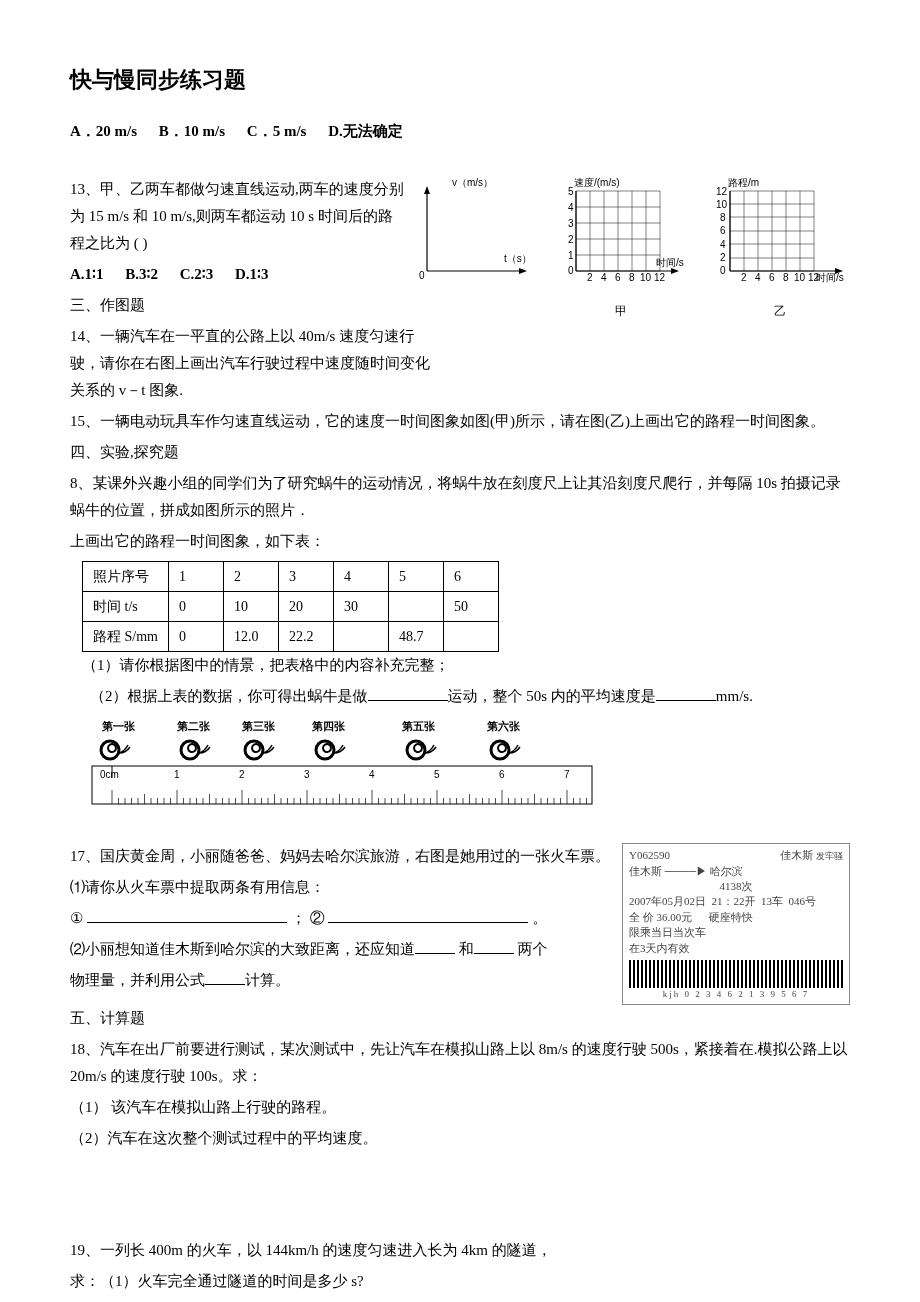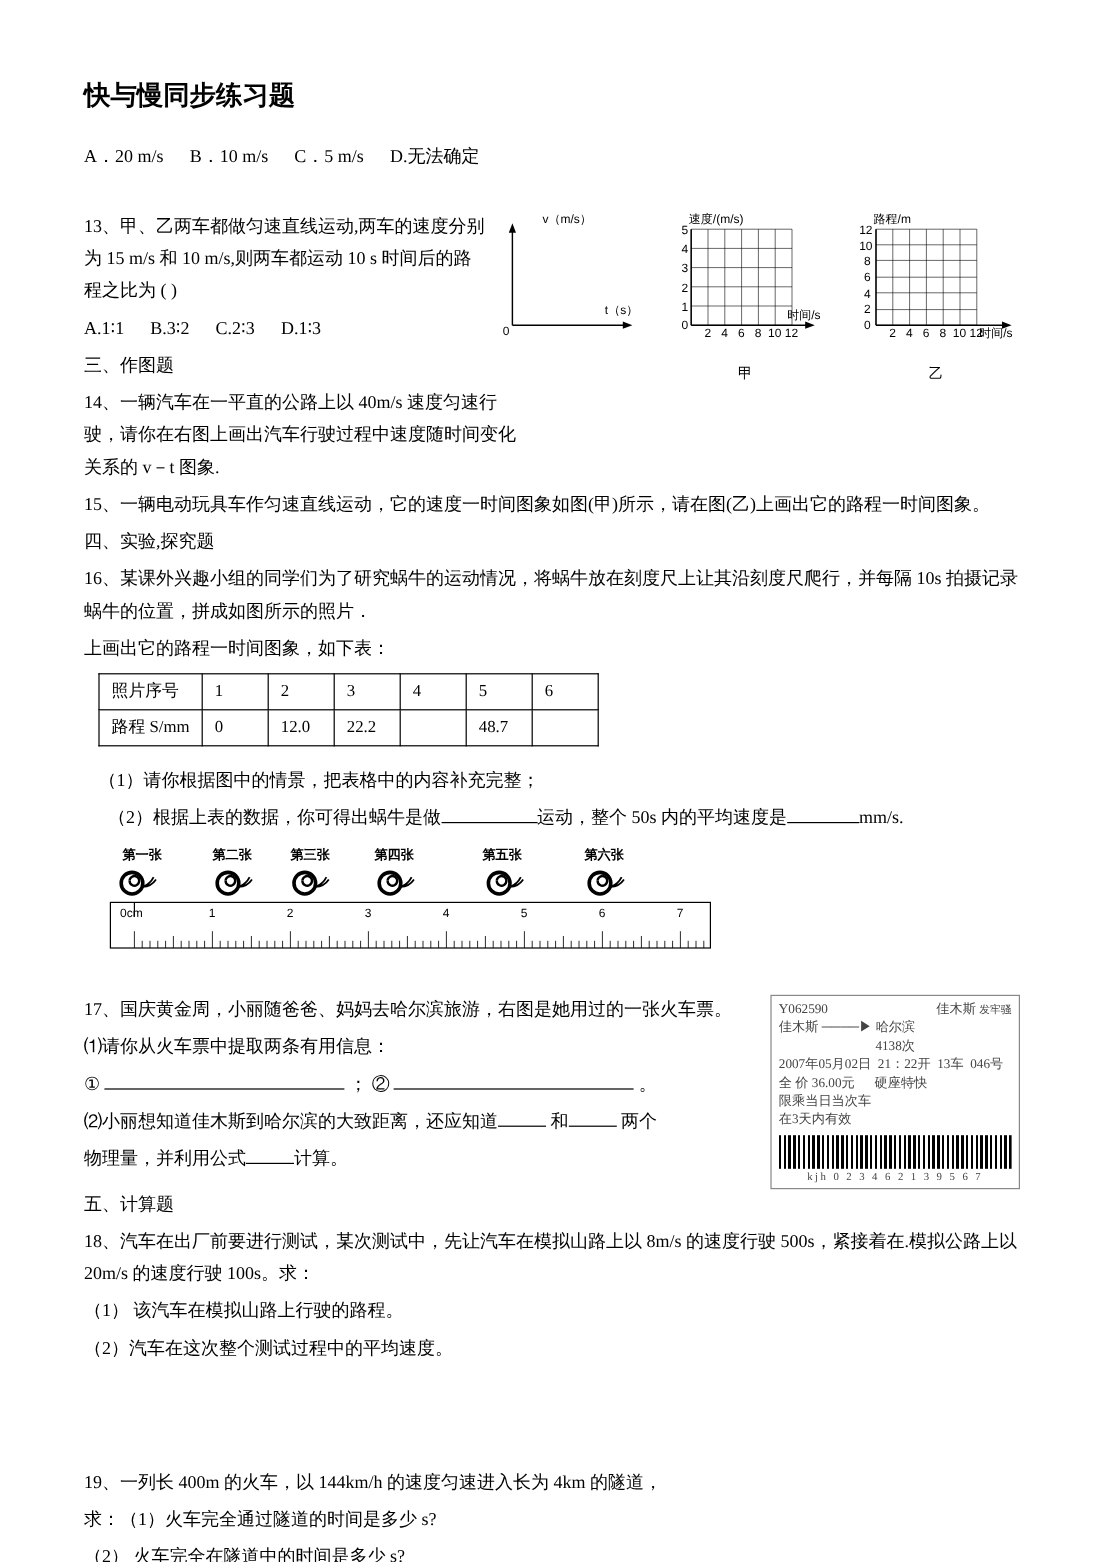--- a/index.html
+++ b/index.html
@@ -12,21 +12,21 @@
       color: #000;
       background: #fff;
     }
     h1 {
       text-align: left;
       font-size: 22px;
       font-weight: bold;
       margin-bottom: 18px;
     }
     .row { margin-bottom: 4px; }
-    .option { display: inline-block; margin-right: 18px; }
+    .option { display: inline-block; margin-right: 18px; font-weight: bold; }
     .blank {
       display: inline-block;
       border-bottom: 1px solid #000;
       min-width: 60px;
       height: 1em;
       vertical-align: baseline;
     }
     .blank.wide { min-width: 200px; }
     .blank.mid { min-width: 80px; }
     .blank.short { min-width: 40px; }
@@ -41,33 +41,33 @@
       border: none;
       position: relative;
     }
     .graph-box svg { display: block; }
     .grid-line { stroke: #000; stroke-width: 0.5; }
     .axis-line { stroke: #000; stroke-width: 1.2; }
     .ticklabel { font-size: 10px; font-family: sans-serif; }
     .clear { clear: both; }
     table.data {
       border-collapse: collapse;
-      margin: 6px 0 16px 12px;
+      margin: 6px 0 0 12px;
     }
     table.data td, table.data th {
       border: 1px solid #000;
       padding: 2px 10px;
       font-size: 14px;
       text-align: left;
       min-width: 55px;
     }
     .ruler-imgbox { margin: 8px 0 8px 12px; }
     .ticket {
       float: right;
-      width: 208px;
+      width: 228px;
       border: 1px solid #888;
       font-size: 11px;
       line-height: 1.4;
       padding: 4px 6px;
       font-family: "SimSun", serif;
       margin-left: 10px;
       color: #444;
     }
     .ticket .ticket-head { display: flex; justify-content: space-between; }
     .barcode {
@@ -209,34 +209,43 @@
 <div class="row">三、作图题</div>
 
 <div class="row left-text-14">14、一辆汽车在一平直的公路上以 40m/s 速度匀速行驶，请你在右图上画出汽车行驶过程中速度随时间变化关系的 v－t 图象.</div>
 
 <div class="row">15、一辆电动玩具车作匀速直线运动，它的速度一时间图象如图(甲)所示，请在图(乙)上画出它的路程一时间图象。</div>
 
 <div class="clear"></div>
 
 <div class="row">四、实验,探究题</div>
 
-<div class="row">16、某课外兴趣小组的同学们为了研究蜗牛的运动情况，将蜗牛放在刻度尺上让其沿刻度尺爬行，并每隔 10s 拍摄记录蜗牛的位置，拼成如图所示的照片．</div>
+<div class="row">8、某课外兴趣小组的同学们为了研究蜗牛的运动情况，将蜗牛放在刻度尺上让其沿刻度尺爬行，并每隔 10s 拍摄记录蜗牛的位置，拼成如图所示的照片．</div>
 <div class="row">上画出它的路程一时间图象，如下表：</div>
 
 
 <table class="data">
   <tbody>
       <tr>
     <td>照片序号</td>
     <td>1</td>
     <td>2</td>
     <td>3</td>
     <td>4</td>
     <td>5</td>
     <td>6</td>
+  </tr>
+  <tr>
+    <td>时间 t/s</td>
+    <td>0</td>
+    <td>10</td>
+    <td>20</td>
+    <td>30</td>
+    <td></td>
+    <td>50</td>
   </tr>
   <tr>
     <td>路程 S/mm</td>
     <td>0</td>
     <td>12.0</td>
     <td>22.2</td>
     <td></td>
     <td>48.7</td>
     <td></td>
   </tr>

